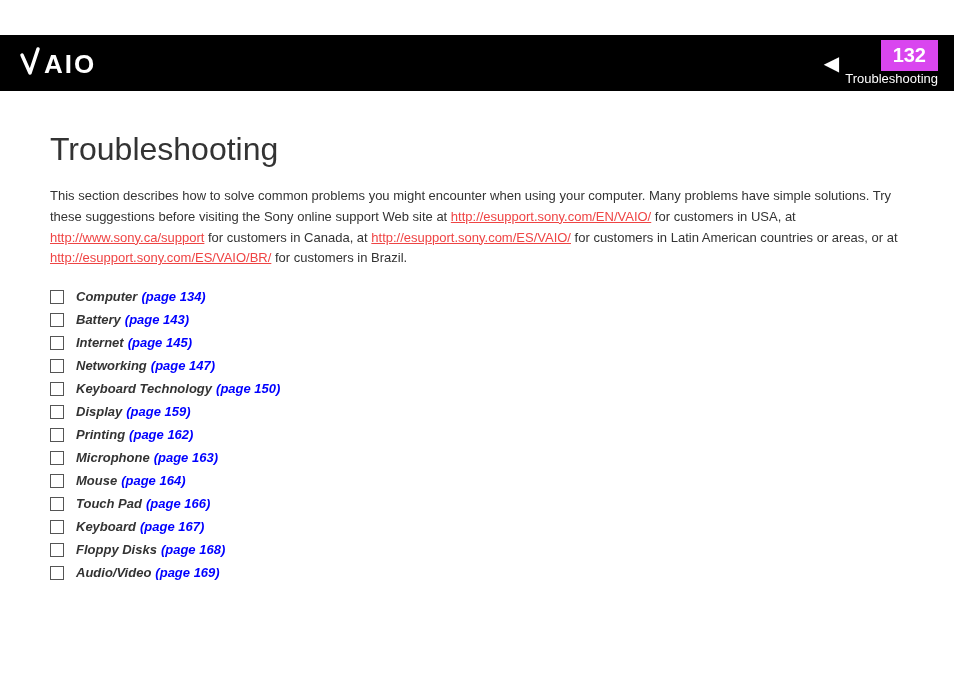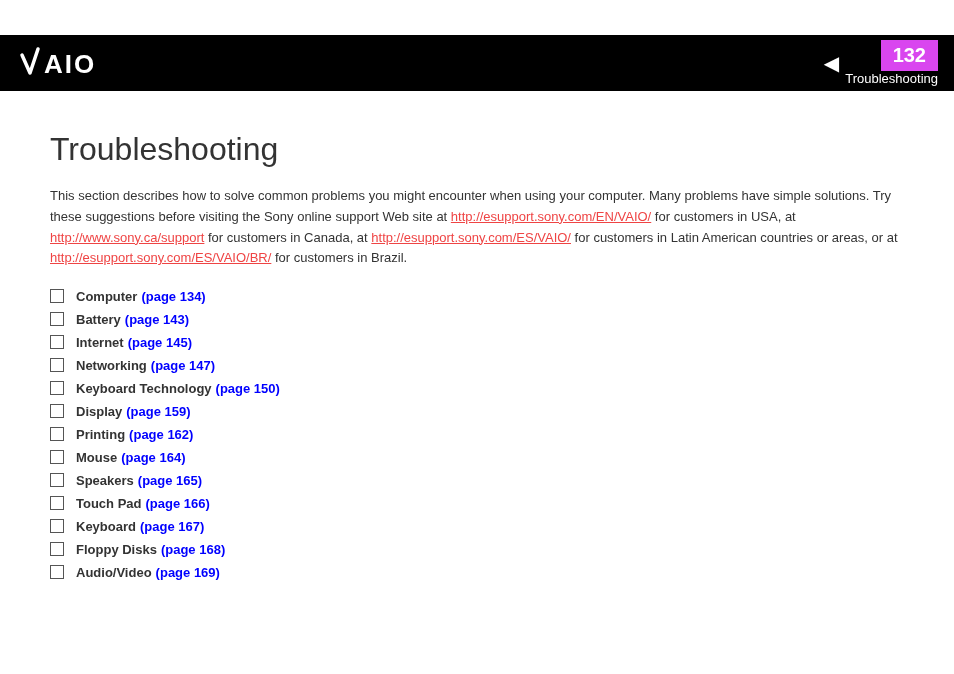--- a/index.html
+++ b/index.html
@@ -72,23 +72,24 @@
     }
 
     .topic-list {
       list-style: none;
       padding: 0;
       margin: 0;
     }
 
     .topic-list li {
       display: flex;
-      align-items: flex-start;
+      align-items: center;
       margin-bottom: 8px;
       font-size: 13px;
+      font-style: italic;
     }
 
     .checkbox-icon {
       width: 14px;
       height: 14px;
       border: 1.5px solid #555;
       margin-right: 12px;
       flex-shrink: 0;
       display: inline-block;
     }
@@ -197,30 +198,30 @@
         <span class="topic-label">Display </span>
         <a class="topic-link" href="#159">(page 159)</a>
       </li>
       <li>
         <span class="checkbox-icon"></span>
         <span class="topic-label">Printing </span>
         <a class="topic-link" href="#162">(page 162)</a>
       </li>
       <li>
         <span class="checkbox-icon"></span>
+        <span class="topic-label">Microphone </span>
+        <a class="topic-link" href="#163">(page 163)</a>
+      </li>
+      <li>
+        <span class="checkbox-icon"></span>
         <span class="topic-label">Mouse </span>
         <a class="topic-link" href="#164">(page 164)</a>
       </li>
       <li>
         <span class="checkbox-icon"></span>
-        <span class="topic-label">Speakers </span>
-        <a class="topic-link" href="#165">(page 165)</a>
-      </li>
-      <li>
-        <span class="checkbox-icon"></span>
         <span class="topic-label">Touch Pad </span>
         <a class="topic-link" href="#166">(page 166)</a>
       </li>
       <li>
         <span class="checkbox-icon"></span>
         <span class="topic-label">Keyboard </span>
         <a class="topic-link" href="#167">(page 167)</a>
       </li>
       <li>
         <span class="checkbox-icon"></span>

